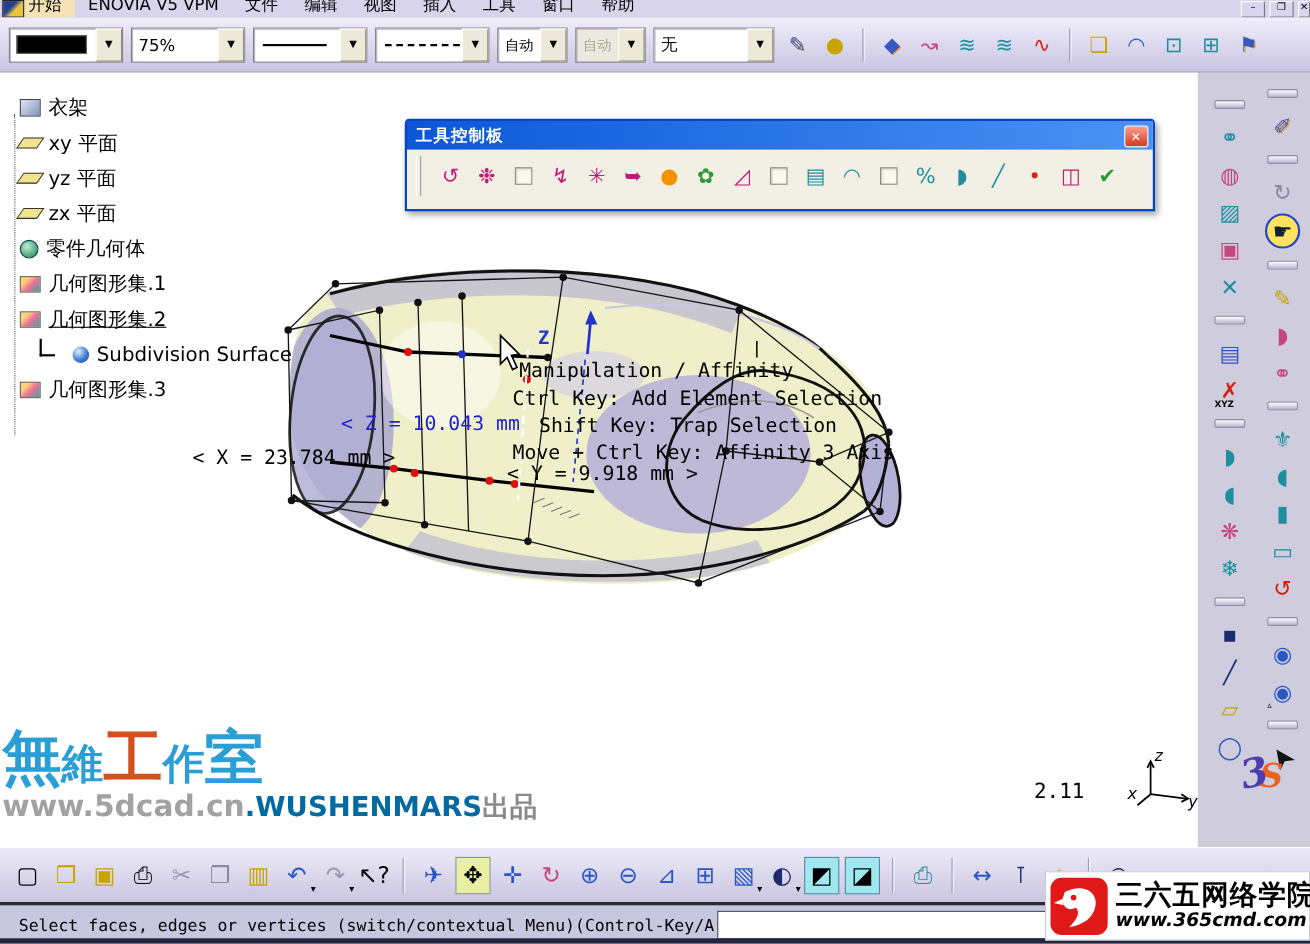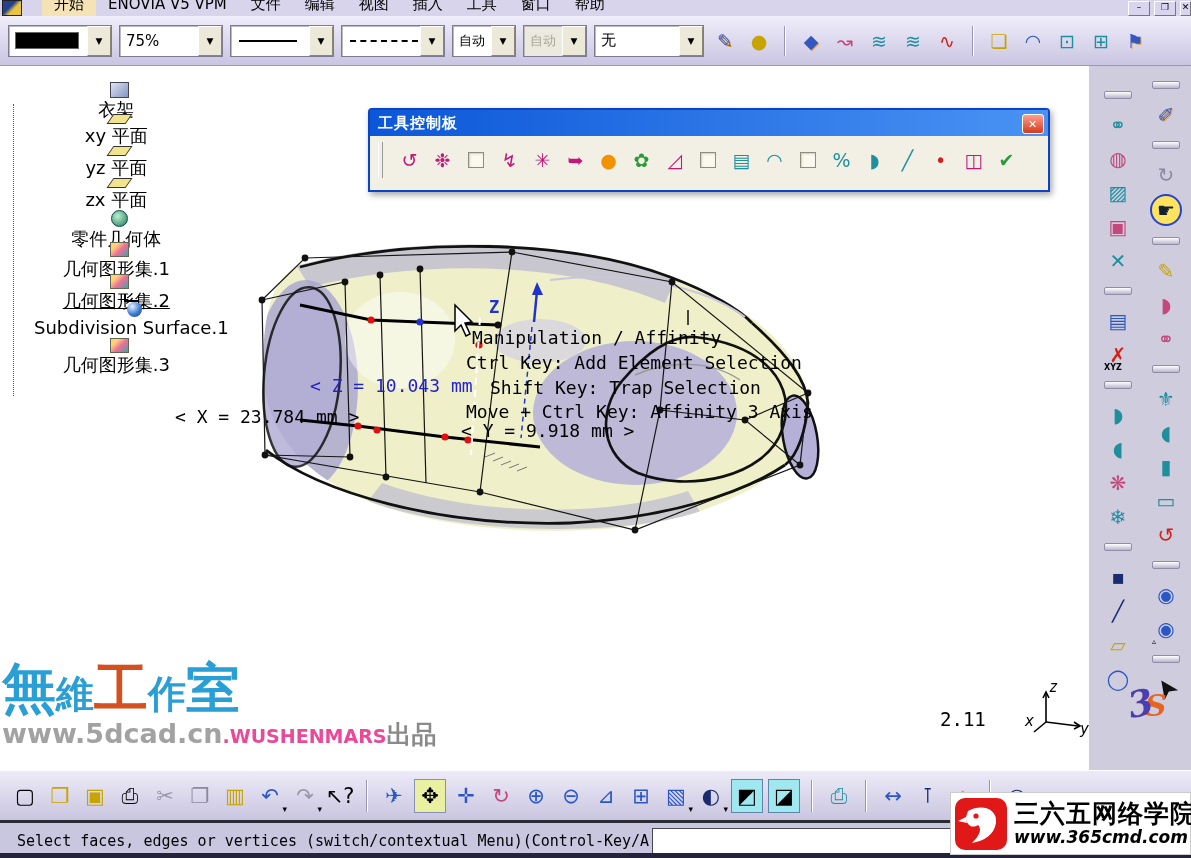--- a/index.html
+++ b/index.html
@@ -1,20 +1,20 @@
 <!DOCTYPE html>
 <html><head>
 <meta charset="utf-8">
 <style>
   html,body{margin:0;padding:0;background:#555;}
   .app{position:relative;width:1191px;height:858px;overflow:hidden;
        font-family:"DejaVu Sans",sans-serif;background:#cfccde;color:#000;}
   
   .menubar{position:absolute;left:0;top:0;width:1191px;height:16px;background:#d8d4ec;
-           display:flex;align-items:flex-end;overflow:hidden;padding-left:42px;box-sizing:border-box;}
+           display:flex;align-items:flex-end;overflow:hidden;padding-left:14px;box-sizing:border-box;}
   .appicon{position:absolute;left:2px;top:0;width:18px;height:14px;
            background:linear-gradient(135deg,#23418f 40%,#e8c53a 60%);border:1px solid #222;}
   .menubar ul{list-style:none;display:flex;gap:0;margin:0;padding:0;}
   .menubar li{font-size:15px;line-height:24px;height:24px;padding:0 12px;white-space:nowrap;}
   .menubar li.active{background:#f6e3b5;}
   .winbtns{position:absolute;right:0;top:1px;display:flex;gap:4px;}
   .winbtn{width:20px;height:13px;background:#d9d5ee;border:1px solid #fff;border-right-color:#777;
           border-bottom-color:#777;font-size:9px;line-height:11px;text-align:center;}
   .winbtn.close{width:9px;overflow:hidden;}
   
@@ -39,21 +39,21 @@
   
   .mag{color:#c2187b}.org{color:#f39200}.teal{color:#1f8f9e}.grn{color:#2d9a3a}
   .blue{color:#2a56c6}.navy{color:#1b2c6e}.red{color:#d42015}.gold{color:#c8a400}
   .rose{color:#c4487c}.dim{color:#9a97a8}.dim2{color:#8b89a0}
   .multi{color:#3557c0;text-shadow:1px 1px 0 #e8a23a;}
   
   .viewport{position:absolute;left:0;top:66px;width:1089px;height:704px;background:#fff;}
   
   .tree{position:absolute;left:4px;top:16px;margin:0;padding:0;list-style:none;z-index:5;}
   .treeline{position:absolute;left:13px;top:38px;height:292px;border-left:1px dotted #555;z-index:4;}
-  .titem{display:flex;align-items:center;height:32px;font-size:18px;white-space:nowrap;flex-direction:column;}
+  .titem{display:flex;align-items:center;height:32px;font-size:18px;white-space:nowrap;}
   .titem .tico{width:17px;height:13px;margin:0 7px 0 14px;flex:none;}
   .tico.i-plane{background:#f2e38e;border:1px solid #333;height:8px;transform:skewX(-35deg);}
   .tico.i-root{background:linear-gradient(135deg,#dfe4f2,#8494c2);border:1px solid #445;height:14px;}
   .tico.i-body{background:radial-gradient(circle at 38% 35%,#baf0d4,#1d7a52);border-radius:50%;height:15px;width:15px;border:1px solid #144;}
   .tico.i-geoset{background:linear-gradient(135deg,#ffd27a 25%,#ef6e9a 55%,#3aa7a0);border:1px solid #665;height:13px;}
   .tico.i-subdiv{background:radial-gradient(circle at 35% 30%,#e4f0ff,#3b7bd4 55%,#123d8a);border-radius:50%;height:15px;width:15px;}
   .titem.sel .tlabel{text-decoration:underline;}
   .titem.child{margin-left:30px;}
   .titem.child::before{content:"";width:12px;height:14px;border-left:2px solid #000;
         border-bottom:2px solid #000;margin:-12px 2px 0 2px;}
@@ -75,21 +75,21 @@
   .ann{position:absolute;font-family:"DejaVu Sans Mono",monospace;font-size:18px;white-space:nowrap;z-index:12;}
   .ann.blue{color:#2222cc;margin-top:27px;}
   
   .wmark{position:absolute;left:2px;top:596px;z-index:6;line-height:1;}
   .wm1 span{font-weight:bold;color:#2a9fd6;}
   .wm1 .big{font-size:54px;}
   .wm1 .mid{font-size:38px;}
   .wm1 .org{color:#d4511f;}
   .wm2{margin-top:4px;font-weight:bold;}
   .wm2 .url{color:#a2a2a2;font-size:27px;}
-  .wm2 .brand{color:#ec4899;font-size:19px;}
+  .wm2 .brand{color:#0369a1;font-size:25px;}
   .wm2 .suffix{color:#8a8a8a;font-size:25px;}
   
   .version{position:absolute;left:940px;top:642px;font-family:"DejaVu Sans Mono",monospace;font-size:19px;z-index:6;}
   .triad{position:absolute;left:1024px;top:612px;z-index:6;}
   
   .rtoolbar{position:absolute;left:1089px;top:66px;width:102px;height:704px;background:#cfccde;}
   .rcol{position:absolute;top:0;margin:0;padding:6px 0 0 0;list-style:none;display:flex;
         flex-direction:column;align-items:center;}
   .rcol.a{left:8px;width:42px;padding-top:16px;}
   .rcol.b{left:56px;width:42px;}

